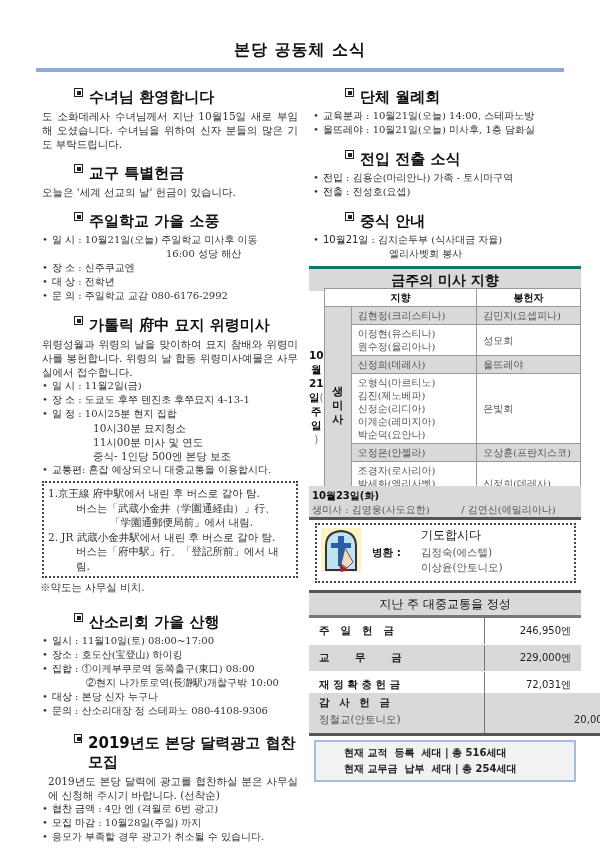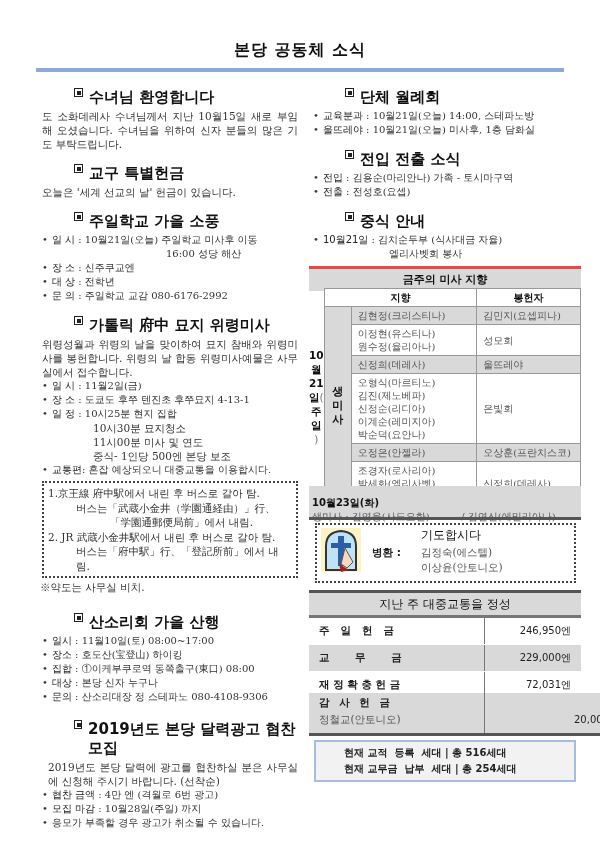--- a/index.html
+++ b/index.html
@@ -18,29 +18,29 @@
   .p { font-size:10.5px; line-height:14px; text-align:justify; padding-left:6px; color:#333; }
   .li { font-size:10px; line-height:14px; padding-left:6px; position:relative; white-space:nowrap; }
   .li .b { font-family:"DejaVu Sans", sans-serif; color:#222; }
   .li.bullet::before { content:"•"; margin-right:4px; color:#333; }
   .indent2 { padding-left:57px; font-size:10.5px; line-height:14px; white-space:nowrap; }
   .dotbox { border:2px dotted #444; padding:3px 4px; margin:4px 0 3px 6px; font-size:10.5px; line-height:14.5px; }
   .dotbox .ind { padding-left:28px; }
   .dotbox .ind2 { padding-left:62px; }
   .note { font-size:10.5px; padding-left:4px; }
   .mass-head { position:absolute; left:309px; top:266px; width:272px; height:22px; background:#d9d9d9;
-               border-top:3px solid #ef4444; text-align:center; font-family:"DejaVu Sans", sans-serif; font-weight:bold; font-size:11px; line-height:22px; color:#111; }
+               border-top:3px solid #0f766e; text-align:center; font-family:"DejaVu Sans", sans-serif; font-weight:bold; font-size:14px; line-height:22px; color:#111; }
   table.mt { position:absolute; left:309px; top:288px; width:272px; border-collapse:collapse; font-size:10px; color:#555; }
   table.mt td, table.mt th { border:1px solid #999; padding:2px 6px; line-height:13px; vertical-align:middle; }
   table.mt th { font-family:"DejaVu Sans", sans-serif; color:#111; font-weight:bold; background:#fff; }
   table.mt .date { border:none; text-align:center; font-family:"DejaVu Sans", sans-serif; font-weight:bold; color:#111; width:14px; padding:0; font-size:10.5px; line-height:14px; }
   table.mt .kind { background:#d9d9d9; text-align:center; font-family:"DejaVu Sans", sans-serif; font-weight:bold; color:#111; width:14px; font-size:11px; line-height:14px; }
   table.mt tr.g td.n { background:#d9d9d9; }
   .tue { position:absolute; left:309px; top:486px; width:272px; height:34px; background:#d9d9d9; border-bottom:3px solid #555; font-size:10px; color:#555; padding:0 3px; box-sizing:border-box; }
-  .tue .d { font-family:"DejaVu Sans", sans-serif; font-weight:bold; color:#111; line-height:15px; padding-top:9px; }
+  .tue .d { font-family:"DejaVu Sans", sans-serif; font-weight:bold; color:#111; line-height:15px; padding-top:2px; }
   .pray { position:absolute; left:315px; top:523px; width:257px; height:56px; border:2px dotted #444; }
   .pray .icon { position:absolute; left:4px; top:3px; width:40px; height:44px; background:#fdf3c4; }
   .pray h4 { position:absolute; left:104px; top:2px; margin:0; font-family:"DejaVu Sans", sans-serif; font-size:12px; color:#111; font-weight:normal; }
   .pray .lab { position:absolute; left:55px; top:21px; font-family:"DejaVu Sans", sans-serif; font-weight:bold; font-size:10.5px; color:#222; }
   .pray .names { position:absolute; left:104px; top:20px; font-size:10.5px; line-height:15px; color:#555; }
 
   .off-head { position:absolute; left:309px; top:590px; width:272px; height:22px; background:#d9d9d9; border-top:3px solid #555; border-bottom:3px solid #777;
               text-align:center; font-family:"DejaVu Sans", sans-serif; font-size:12px; line-height:22px; color:#111; }
   table.off { position:absolute; left:309px; top:618px; width:272px; border-collapse:collapse; font-size:10.5px; }
   table.off td { height:26px; padding:0 10px; border-bottom:1px solid #fff; }
@@ -110,20 +110,21 @@
     <div class="note">※약도는 사무실 비치.</div>
   </div>
   <div class="sec" style="margin-top:18px;">
     <div class="sec-h">
         <span class="sq"></span>
         <span>산소리회 가을 산행</span>
       </div>
     <div class="li bullet"><span class="b">일시</span> <span>: 11월10일(토) 08:00~17:00</span></div>
     <div class="li bullet"><span class="b">장소</span> <span>: 호도산(宝登山) 하이킹</span></div>
     <div class="li bullet"><span class="b">집합</span> <span>: ①이케부쿠로역 동쪽출구(東口)  08:00</span></div>
+    <div class="li" style="padding-left:50px;"><span>②현지 나가토로역(長瀞駅)개찰구밖 10:00</span></div>
     <div class="li bullet"><span class="b">대상</span> <span>: 본당 신자 누구나</span></div>
     <div class="li bullet"><span class="b">문의</span> <span>: 산소리대장 정 스테파노 080-4108-9306</span></div>
   </div>
   <div class="sec" style="margin-top:16px;">
     <div class="sec-h">
         <span class="sq"></span>
         <span>2019년도 본당 달력광고 협찬 모집</span>
       </div>
     <div class="p" style="padding-left:12px;">2019년도 본당 달력에 광고를 협찬하실 분은 사무실에 신청해 주시기 바랍니다. (선착순)</div>
     <div class="li bullet"><span class="b">협찬 금액</span> <span>: 4만 엔 (격월로 6번 광고)</span></div>

